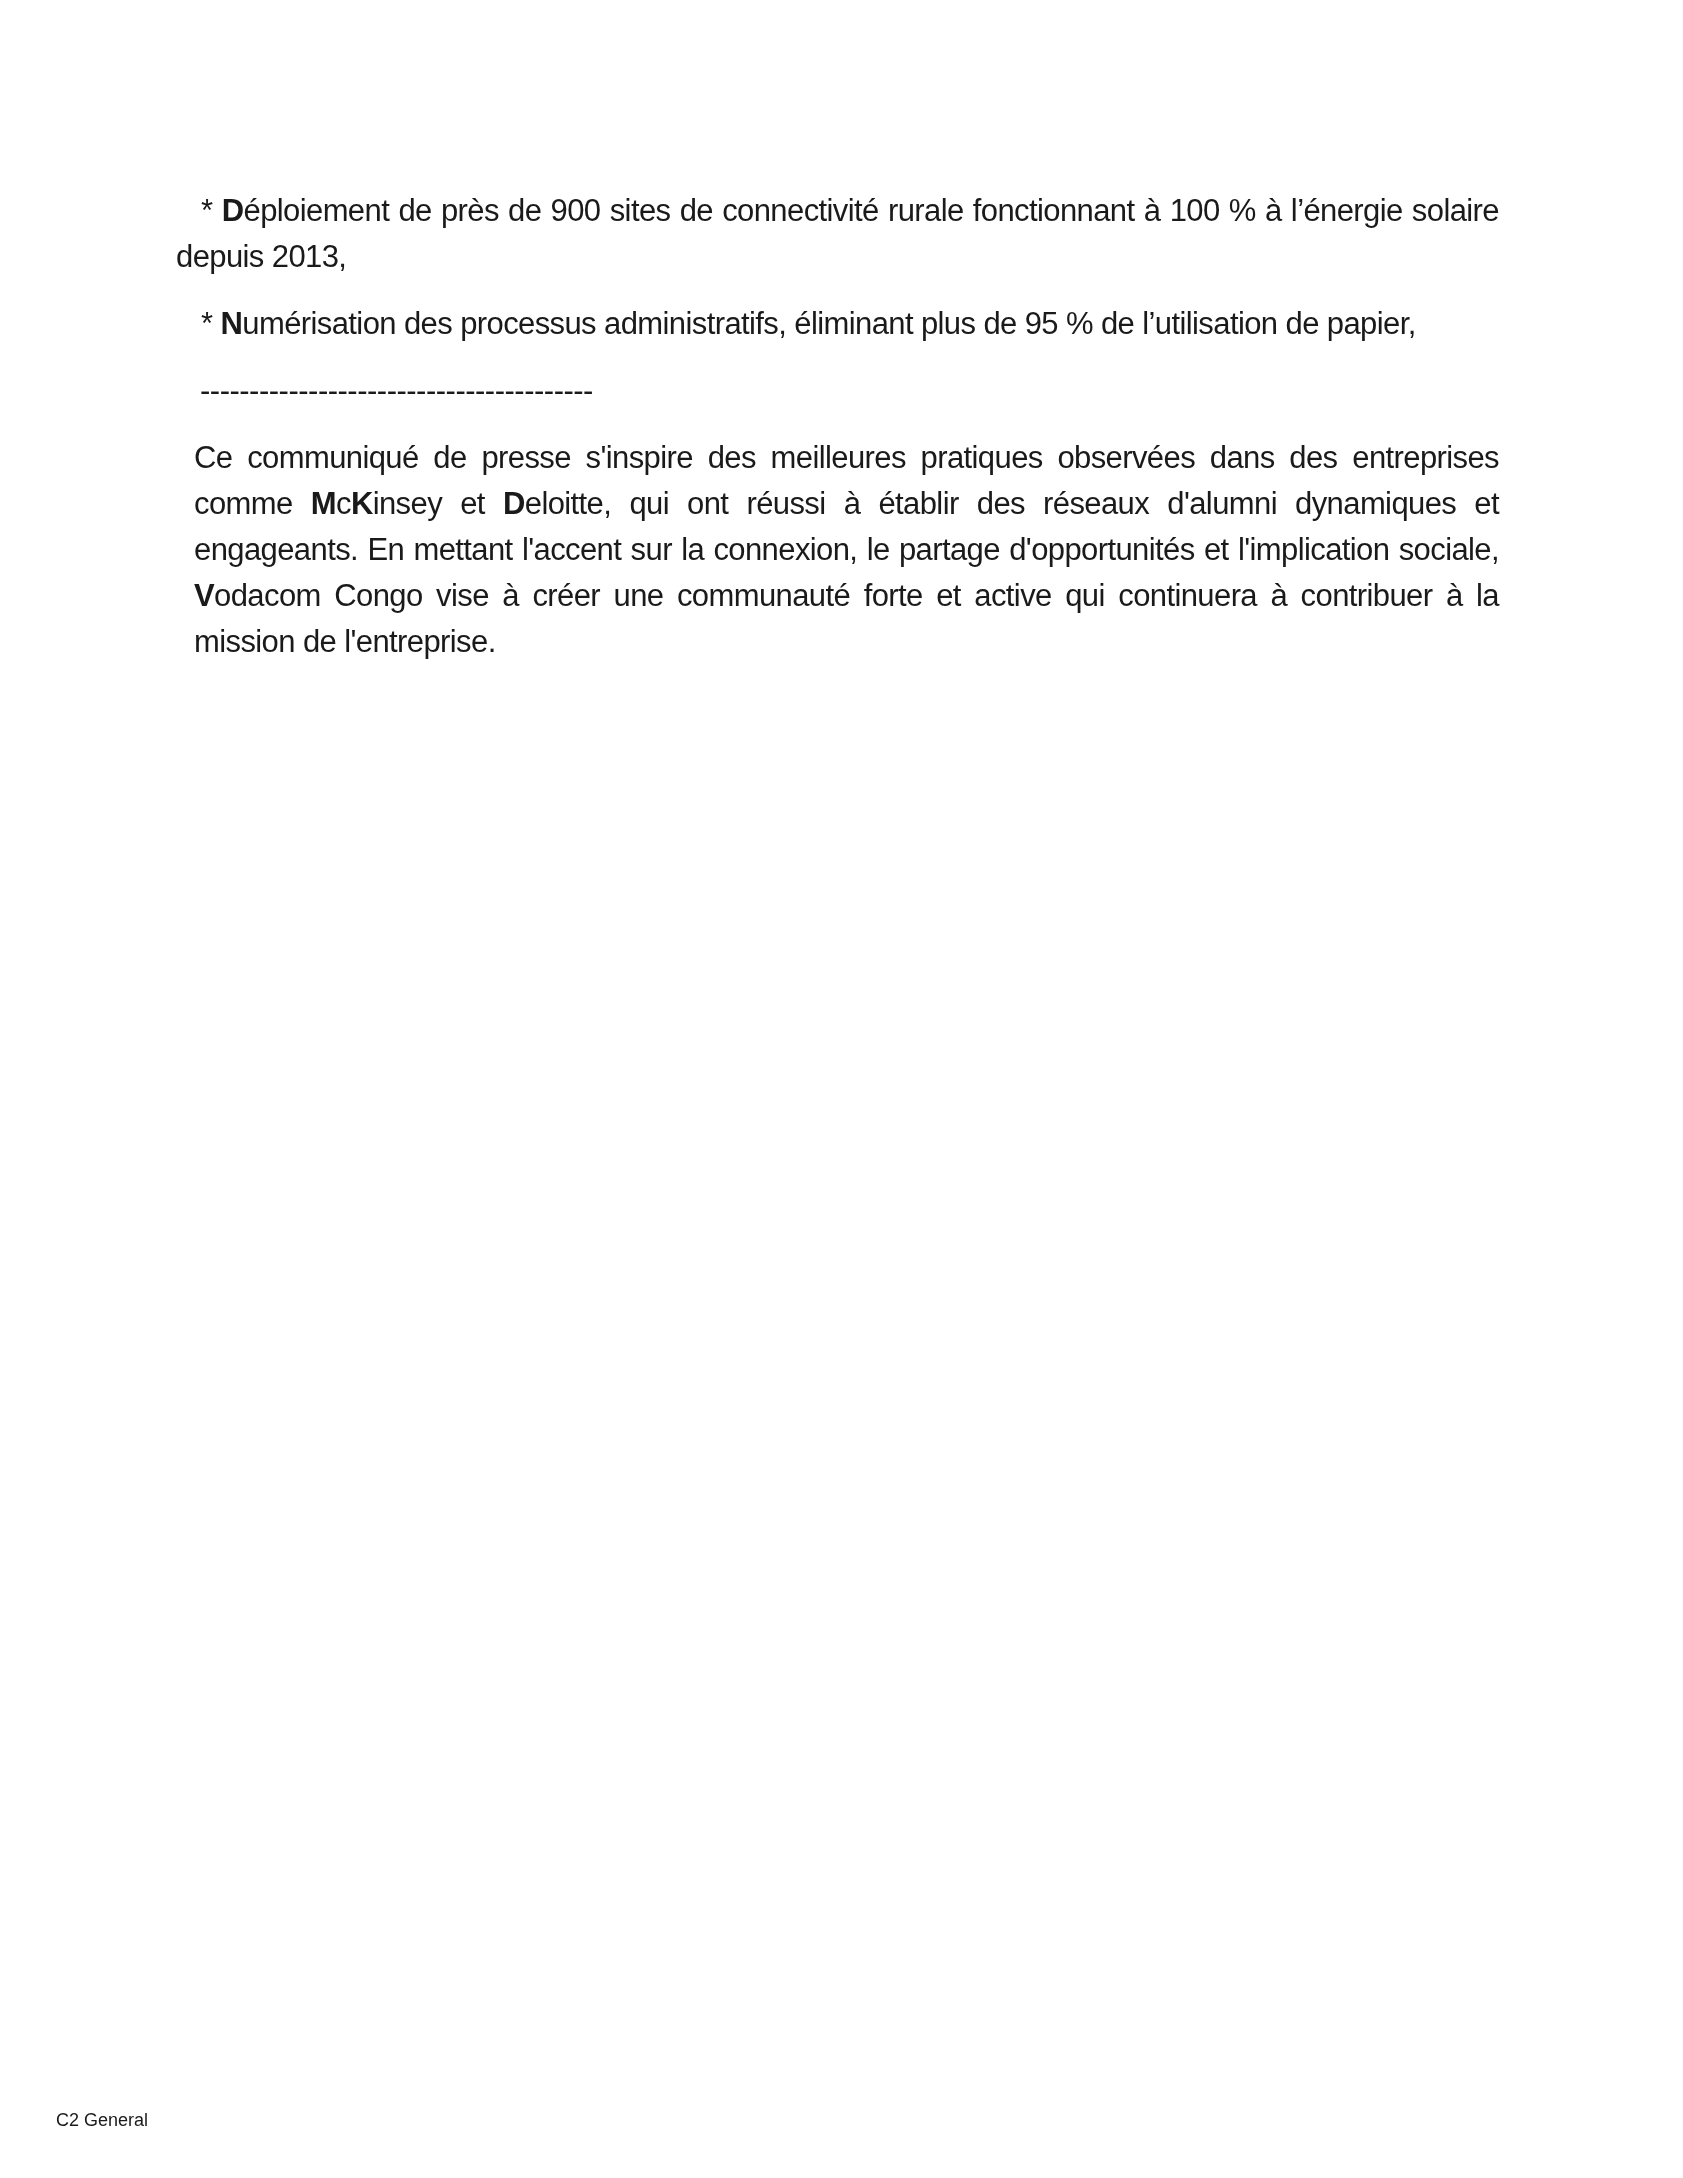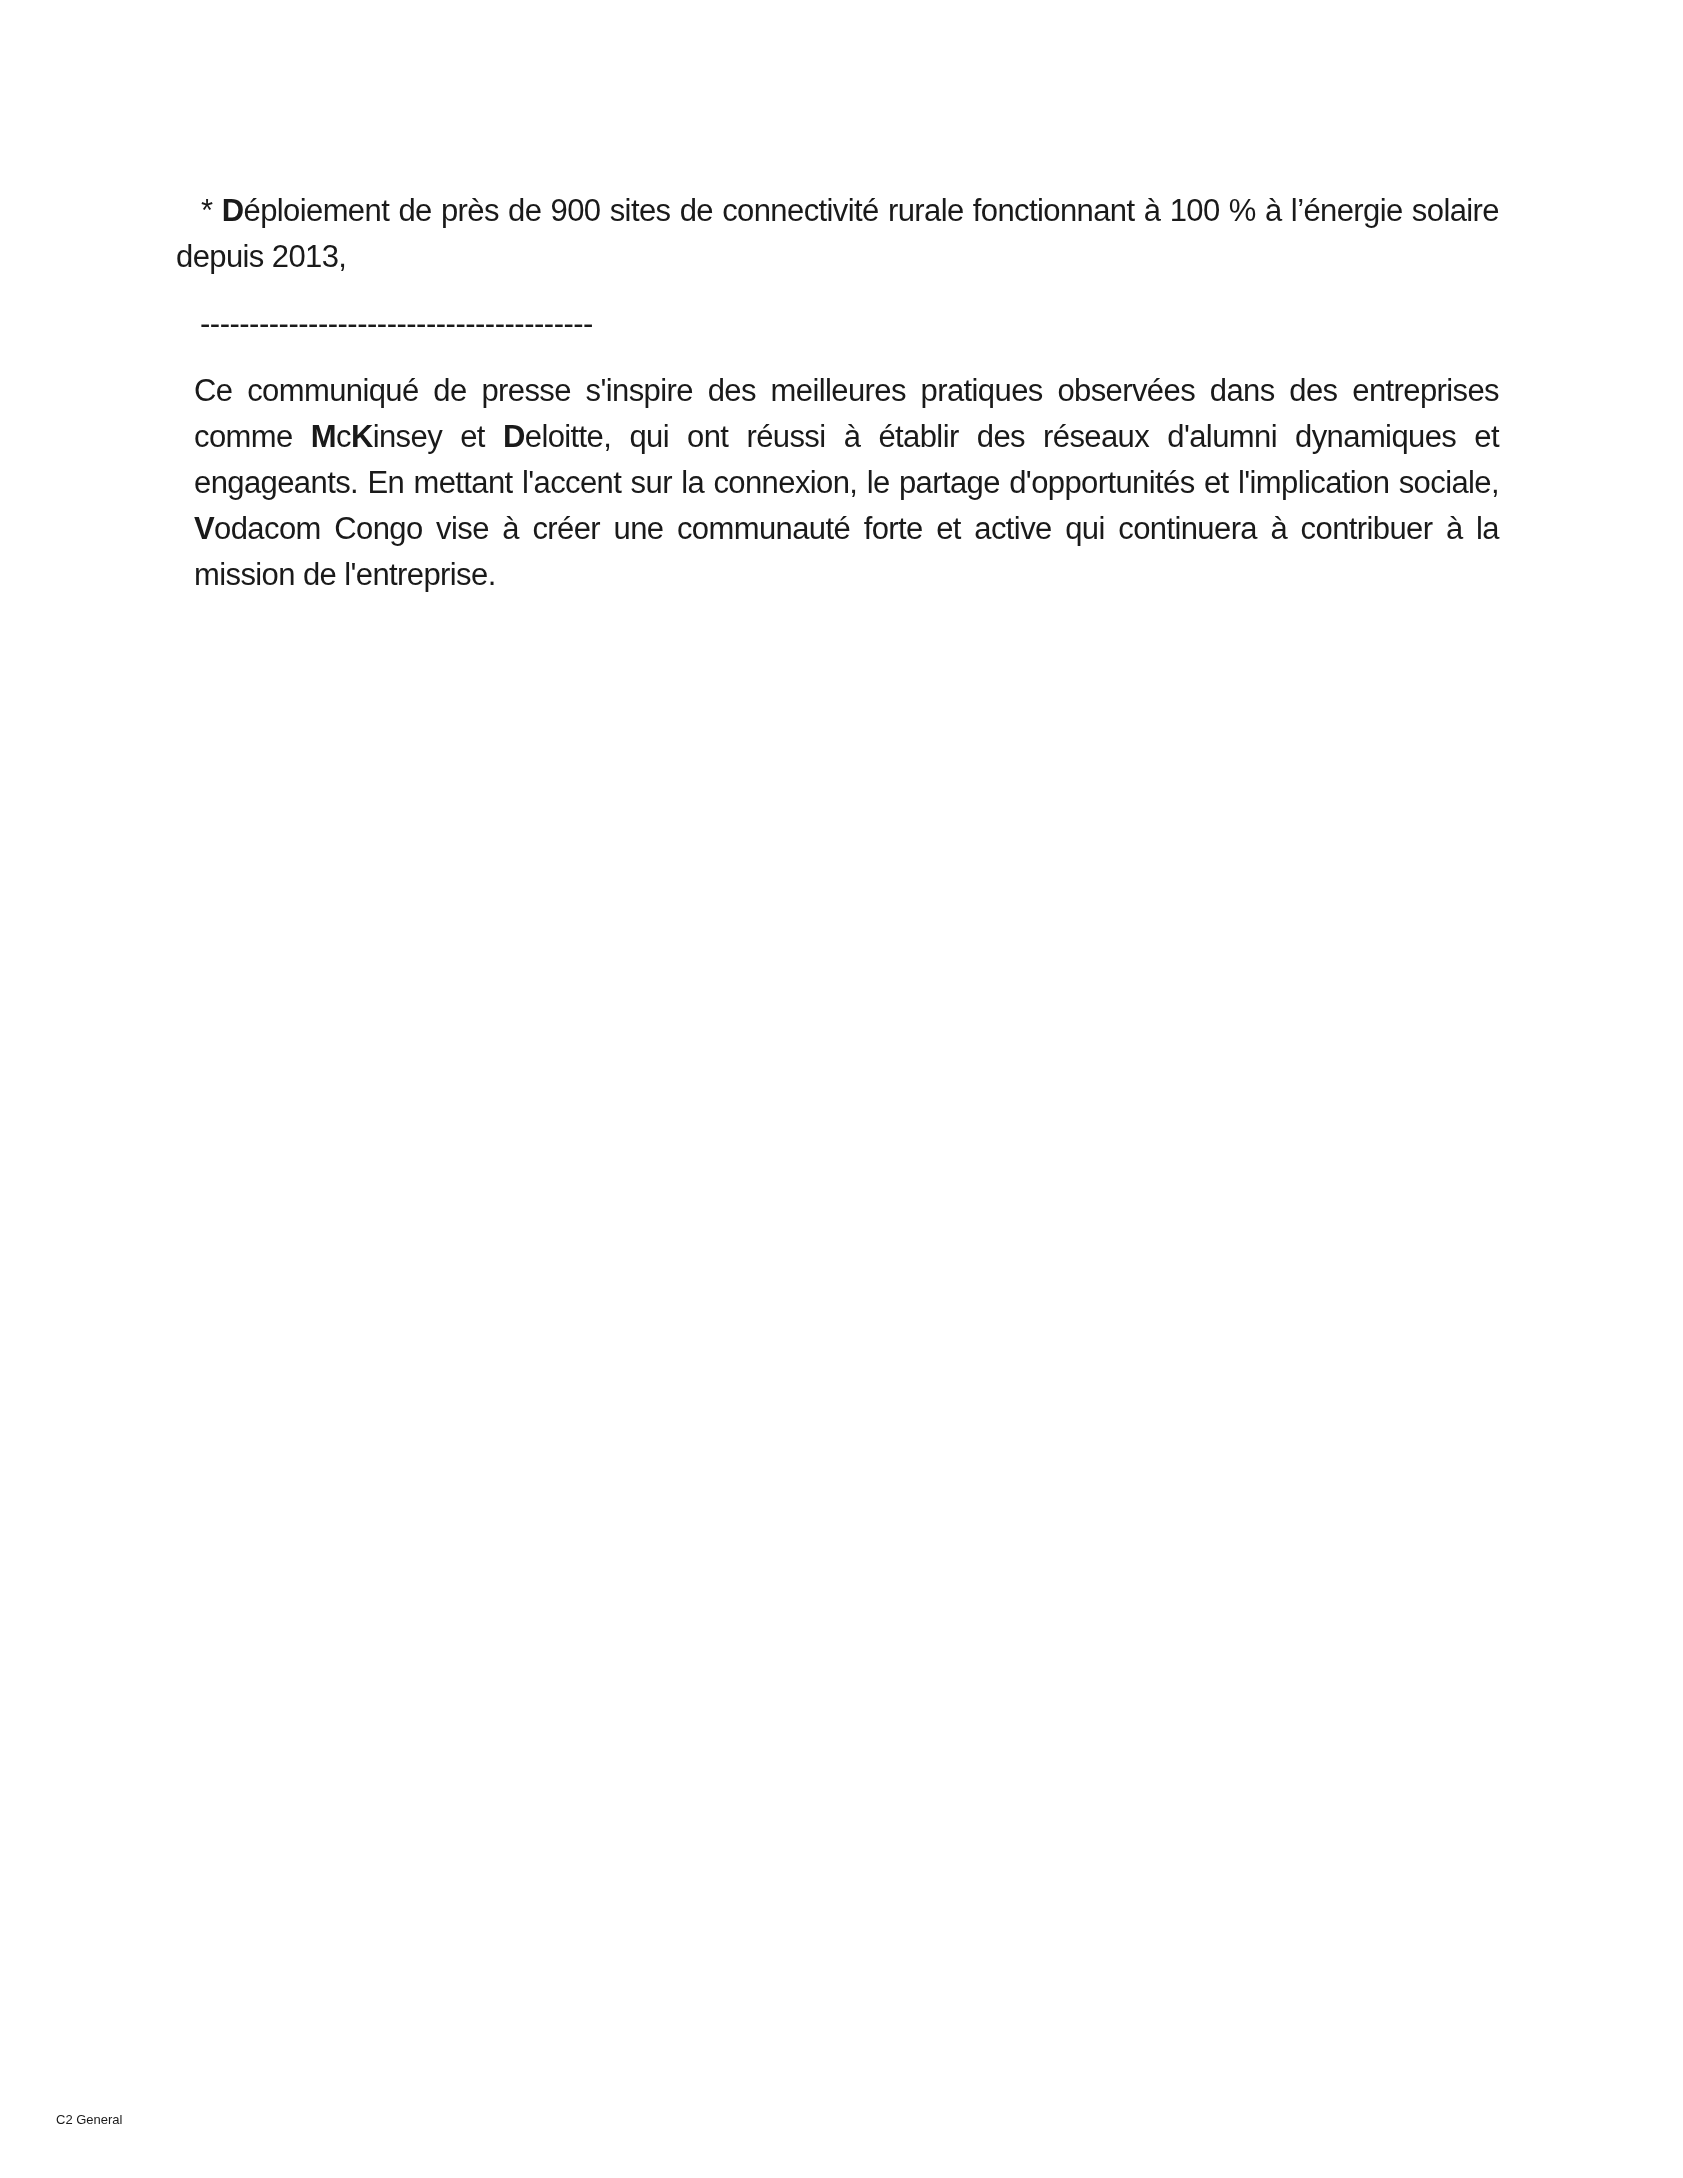--- a/index.html
+++ b/index.html
@@ -41,33 +41,34 @@
   }
   .content p.body {
     margin-left: 18px;
   }
   .seg { font-weight: 400; }
   .seg.bold { font-weight: 700; }
   .footer {
     position: absolute;
     left: 56px;
     top: 2109px;
-    font-size: 13px;
+    font-size: 18px;
     line-height: 22px;
     letter-spacing: 0;
     color: #1a1a1a;
     font-family: "Liberation Sans", "DejaVu Sans", sans-serif;
   }
 </style>
 </head>
 <body>
 
 <div class="page">
   <div class="content" id="paragraphs">
       <p class="bullet"><span class="seg">* </span><span class="seg bold">D</span><span class="seg">éploiement de près de 900 sites de connectivité rurale fonctionnant à 100 % à l’énergie solaire depuis 2013,</span></p>
+      <p class="bullet"><span class="seg">* </span><span class="seg bold">N</span><span class="seg">umérisation des processus administratifs, éliminant plus de 95 % de l’utilisation de papier,</span></p>
       <p class="divider"><span class="seg">----------------------------------------</span></p>
       <p class="body"><span class="seg">Ce communiqué de presse s'inspire des meilleures pratiques observées dans des entreprises comme </span><span class="seg bold">M</span><span class="seg">c</span><span class="seg bold">K</span><span class="seg">insey et </span><span class="seg bold">D</span><span class="seg">eloitte, qui ont réussi à établir des réseaux d'alumni dynamiques et engageants. En mettant l'accent sur la connexion, le partage d'opportunités et l'implication sociale, </span><span class="seg bold">V</span><span class="seg">odacom Congo vise à créer une communauté forte et active qui continuera à contribuer à la mission de l'entreprise.</span></p>
     </div>
   <div class="footer">
     <span>C2 General</span>
   </div>
 </div>
 
 
 </body></html>

